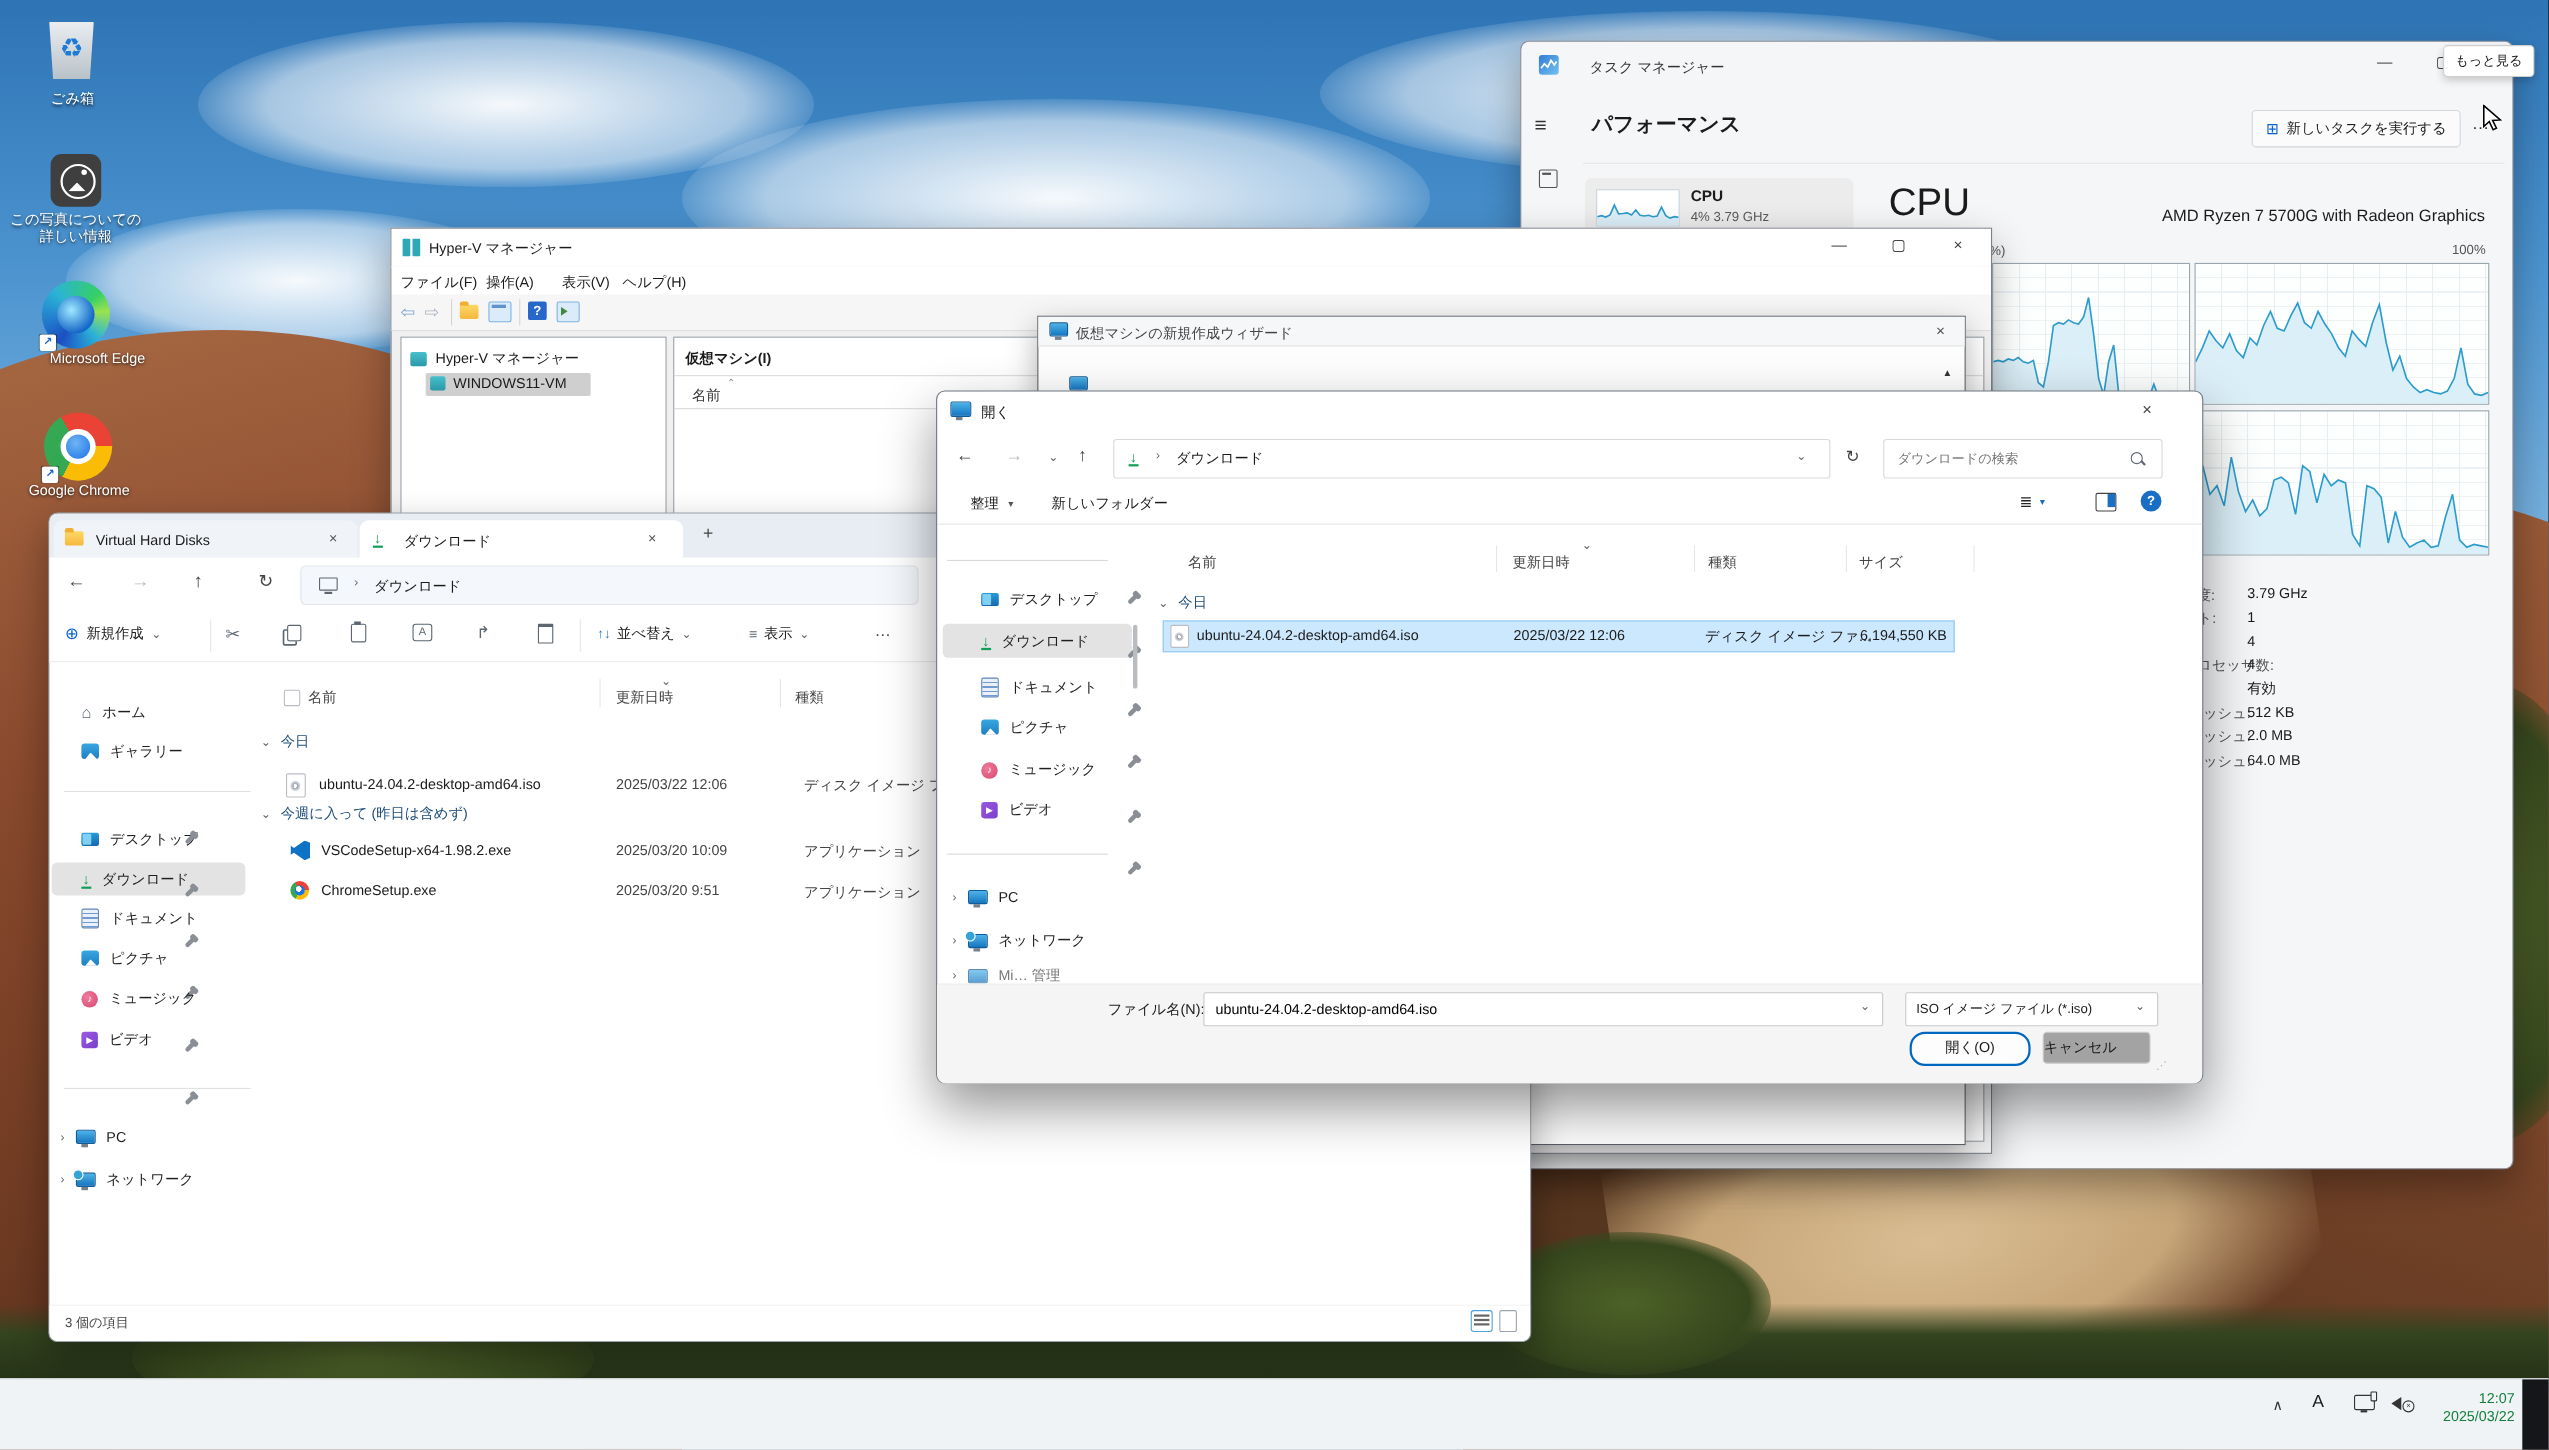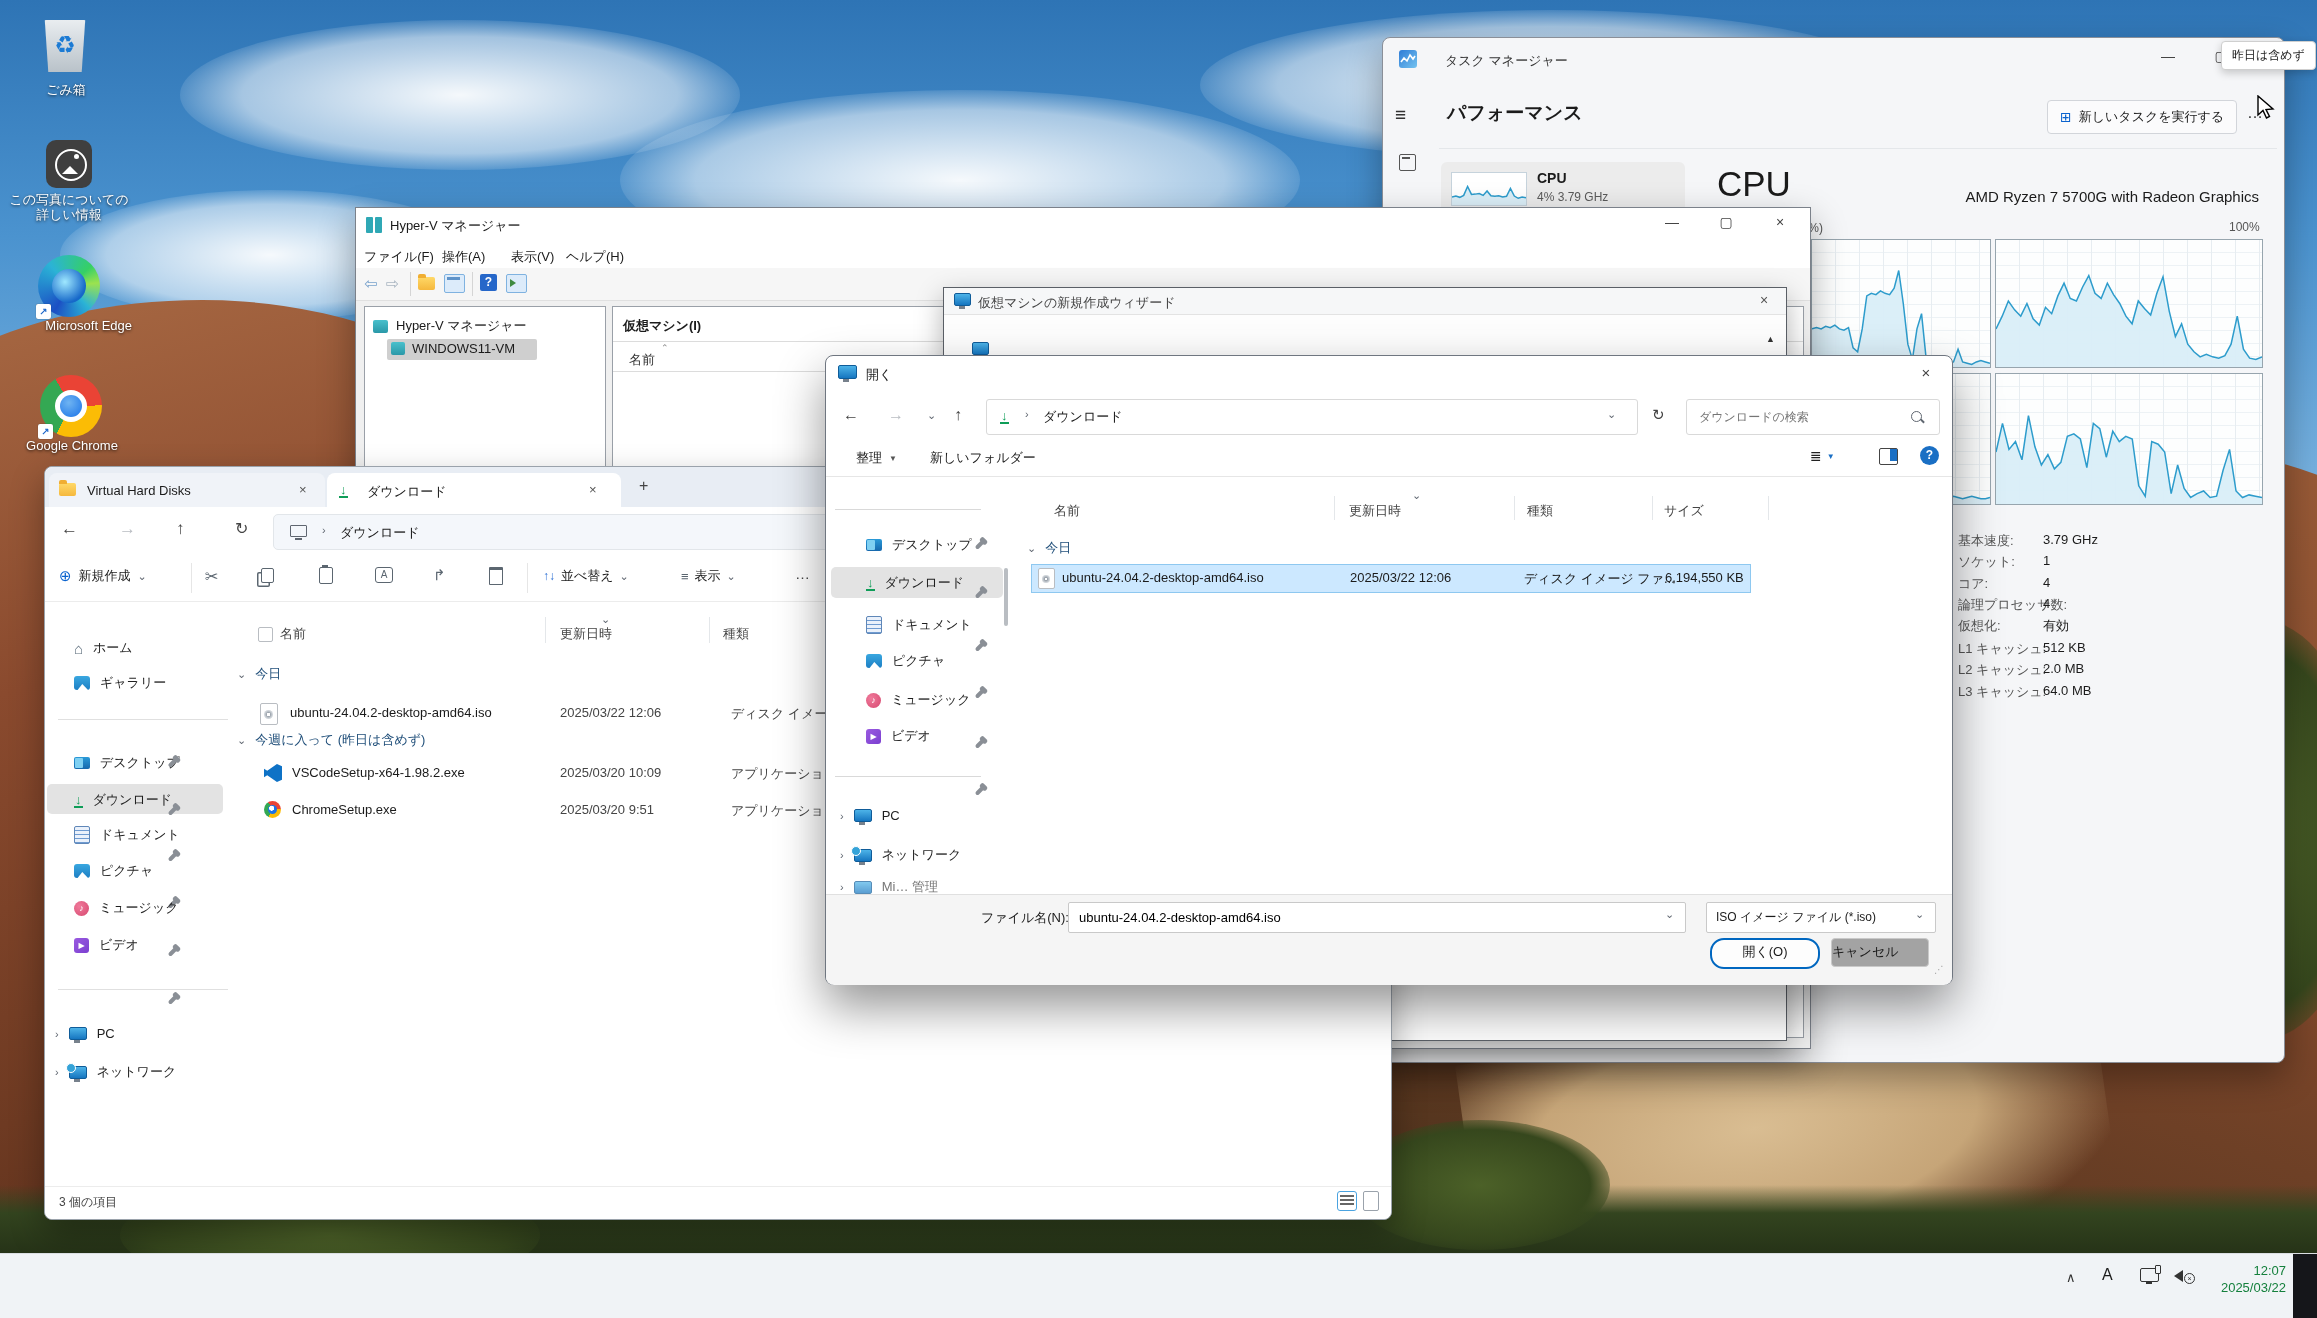--- a/index.html
+++ b/index.html
@@ -118,21 +118,21 @@
   <div class="win tm" style="z-index:2;">
 
     <div class="abs" style="left:16px;top:12px;width:18px;height:18px;border-radius:3px;background:linear-gradient(135deg,#2f7cd6,#74c3f0);">
       <svg viewBox="0 0 18 18" style="position:absolute;inset:0;">
           <polyline points="2,12 5,8 8,11 11,5 14,9 16,6" fill="none" stroke="#fff" stroke-width="1.6"></polyline>
         </svg>
     </div>
     <div class="titl abs" style="left:62px;top:14px;color:#333;">タスク マネージャー</div>
     <div class="capbtn abs" style="left:763px;top:10px;width:44px;">—</div>
     <div class="capbtn abs" style="left:816px;top:10px;width:44px;">▢</div>
-    <div class="abs" style="left:838px;top:3px;padding:5px 10px;background:#fff;border:1px solid #cfcfcf;border-radius:4px;box-shadow:0 3px 8px rgba(0,0,0,.2);font-size:12px;white-space:nowrap;">昨日は含めず</div>
+    <div class="abs" style="left:838px;top:3px;padding:5px 10px;background:#fff;border:1px solid #cfcfcf;border-radius:4px;box-shadow:0 3px 8px rgba(0,0,0,.2);font-size:12px;white-space:nowrap;">もっと見る</div>
 
     <div class="abs" style="left:12px;top:70px;width:22px;height:16px;font-size:19px;line-height:14px;color:#333;">≡</div>
     <div class="abs" style="left:16px;top:116px;width:15px;height:15px;border:1.5px solid #555;border-radius:2px;">
       <div style="position:absolute;left:2px;top:2px;width:8px;height:2px;background:#555;"></div>
     </div>
 
     <div class="abs" style="left:64px;top:62px;font-size:19px;font-weight:600;">パフォーマンス</div>
     <div class="pill-btn" style="left:664px;top:62px;height:32px;">
       <span style="color:#0b63ce;font-size:14px;">⊞</span>
       <span>新しいタスクを実行する</span>
@@ -413,21 +413,21 @@
     </div>
 
     <div class="abs" style="left:0;top:719px;width:100%;height:32px;background:#fff;border-top:1px solid #ececec;border-radius:0 0 8px 8px;"></div>
     <div class="abs" style="left:14px;top:727px;font-size:12px;color:#444;">3 個の項目</div>
     <div class="abs" style="left:1292px;top:724px;width:18px;height:18px;border:1.5px solid #4aa3e0;border-radius:3px;">
         <div style="margin:3px 2px;height:2px;background:#666;box-shadow:0 4px 0 #666,0 8px 0 #666;"></div>
       </div>
     <div class="abs" style="left:1318px;top:724px;width:14px;height:18px;border:1.5px solid #9aa2ab;border-radius:2px;"></div>
   </div>
 
-  <div class="win" style="left:825px;top:355px;width:1126px;height:628px;z-index:6;border-radius:8px;border-color:#6f7680;box-shadow:0 22px 48px rgba(0,0,0,.42);">
+  <div class="win" style="left:851px;top:355px;width:1126px;height:628px;z-index:6;border-radius:8px;border-color:#6f7680;box-shadow:0 22px 48px rgba(0,0,0,.42);padding-left:24px;">
 
     <div class="abs" style="left:12px;top:9px;"><span class="ico-mon" style="width:17px;height:12px;"></span></div>
     <div class="titl abs" style="left:40px;top:10px;">開く</div>
     <div class="capbtn abs" style="left:1080px;top:8px;width:40px;font-size:15px;">×</div>
 
     <div class="abs" style="left:17px;top:50px;color:#444;font-size:16px;">←</div>
     <div class="abs" style="left:62px;top:50px;color:#b9bdc2;font-size:16px;">→</div>
     <div class="abs chev" style="left:101px;top:53px;">⌄</div>
     <div class="abs" style="left:128px;top:50px;color:#444;font-size:16px;">↑</div>
     <div class="abs" style="left:160px;top:43px;width:650px;height:34px;background:#fff;border:1px solid #d9d9d9;border-radius:3px;">

